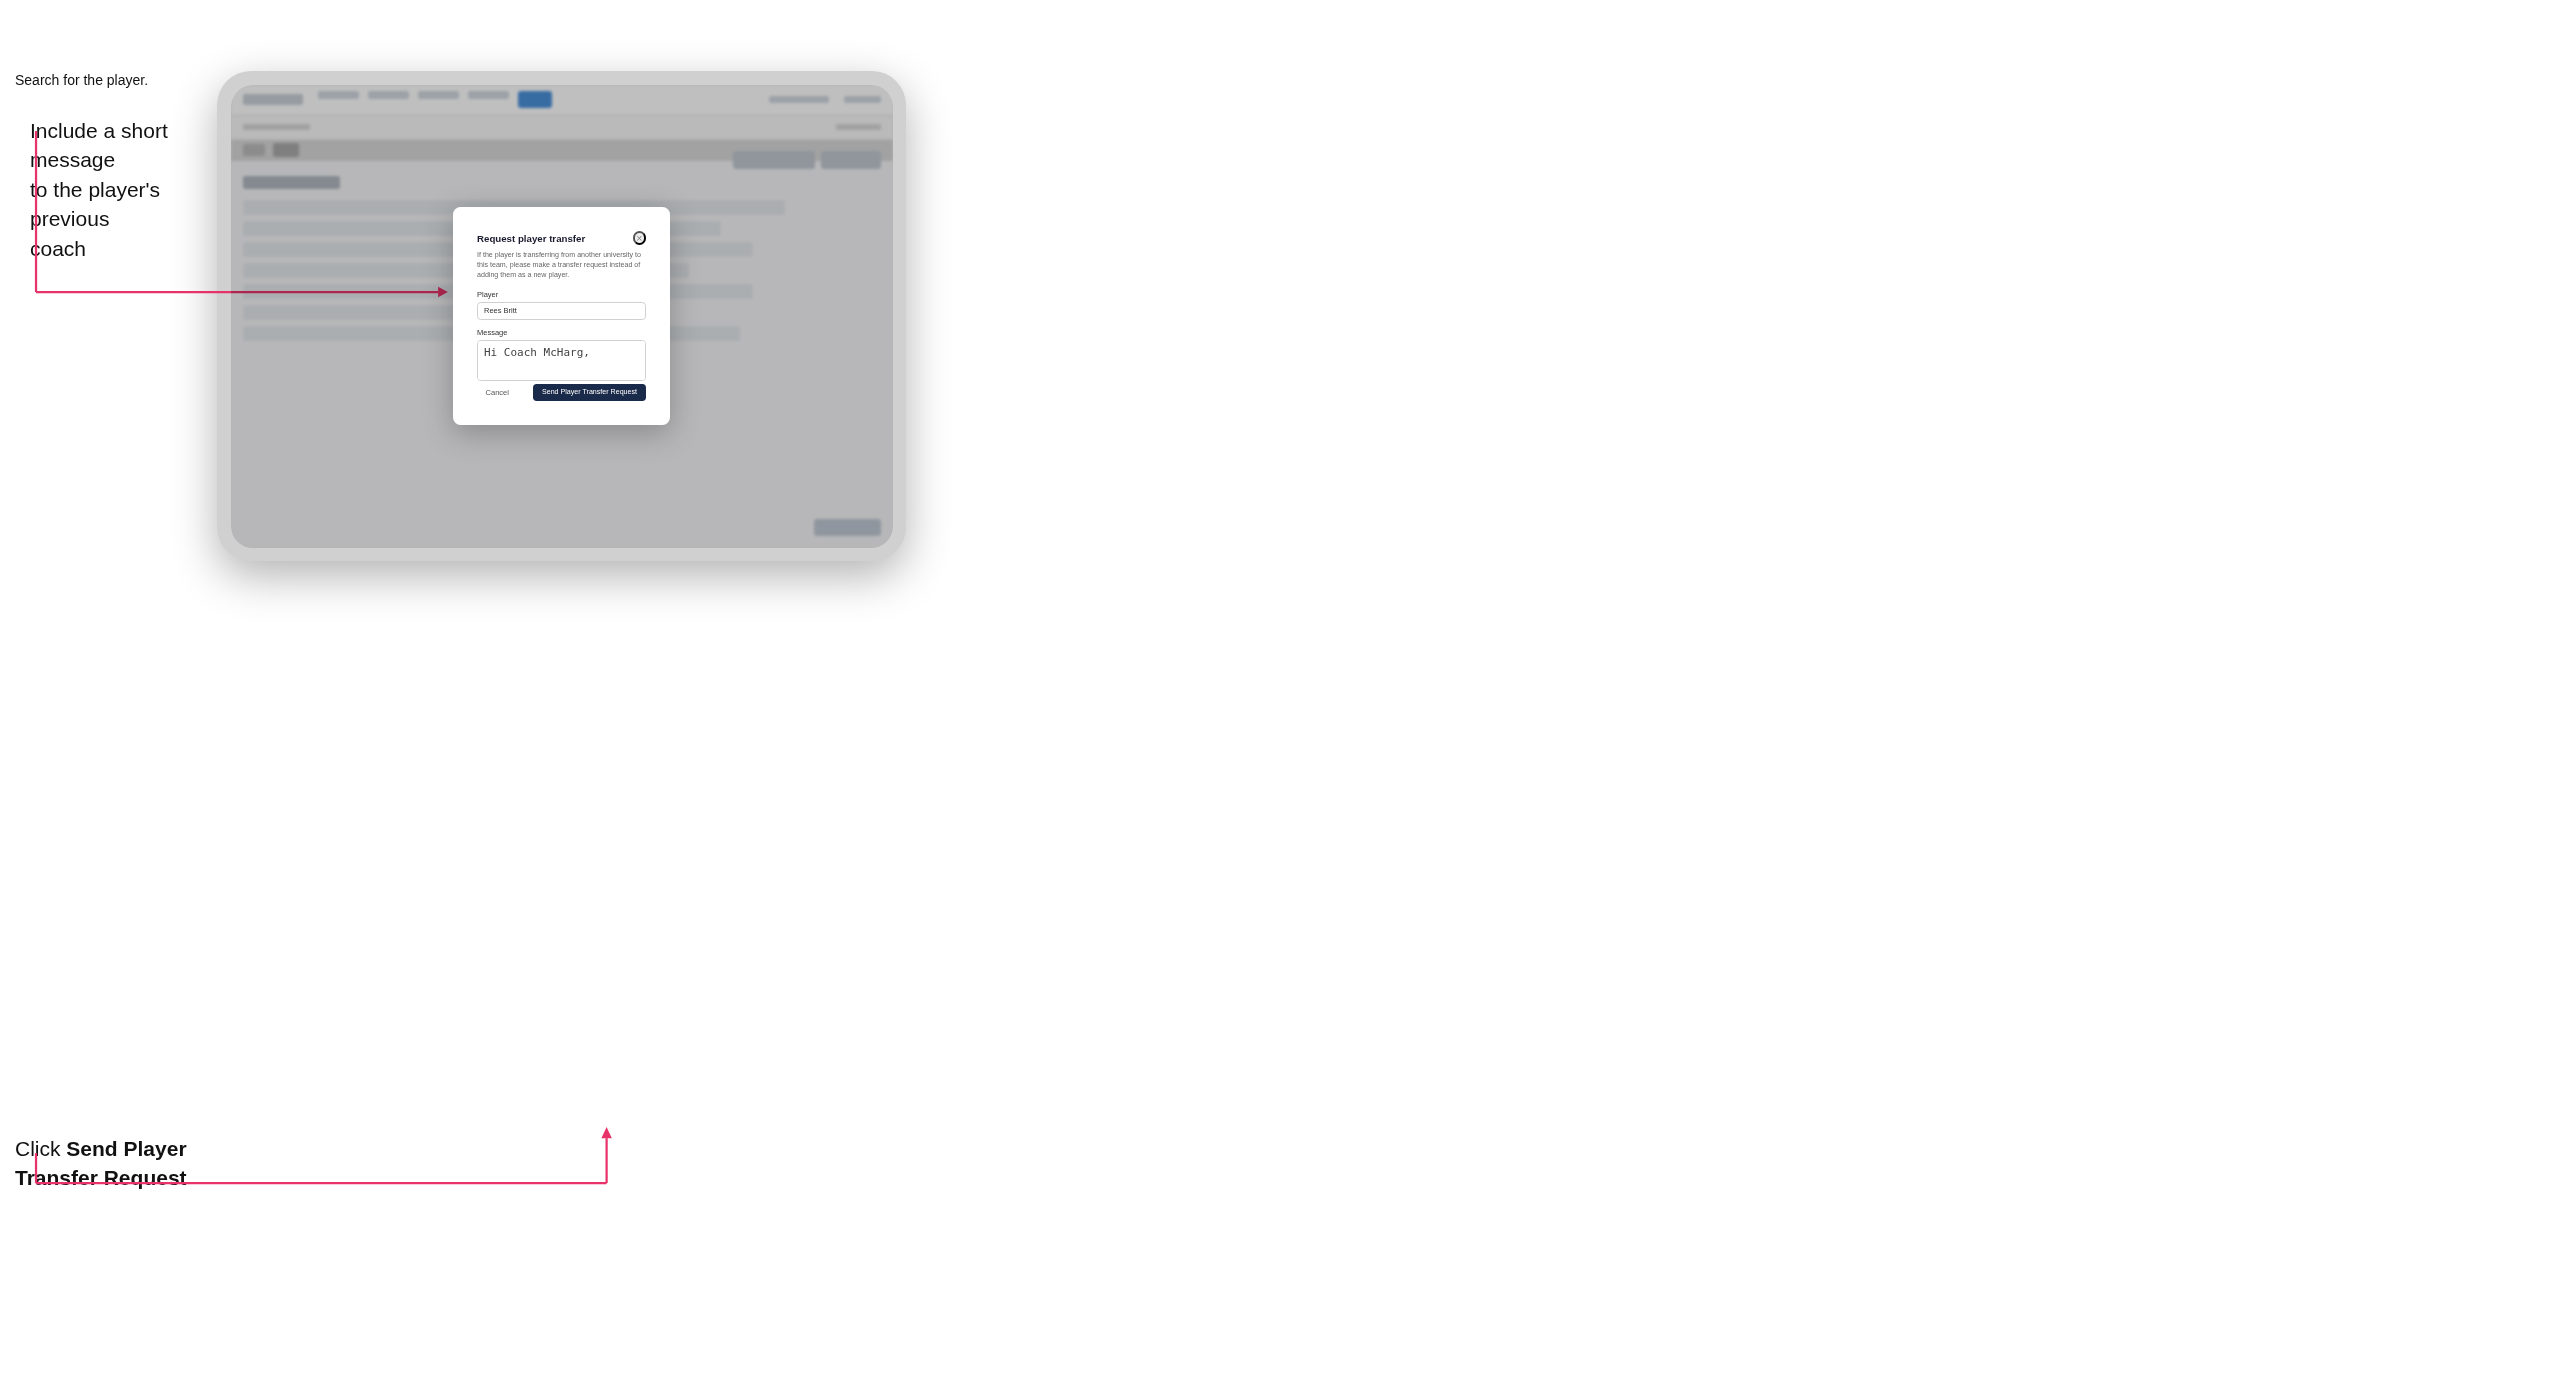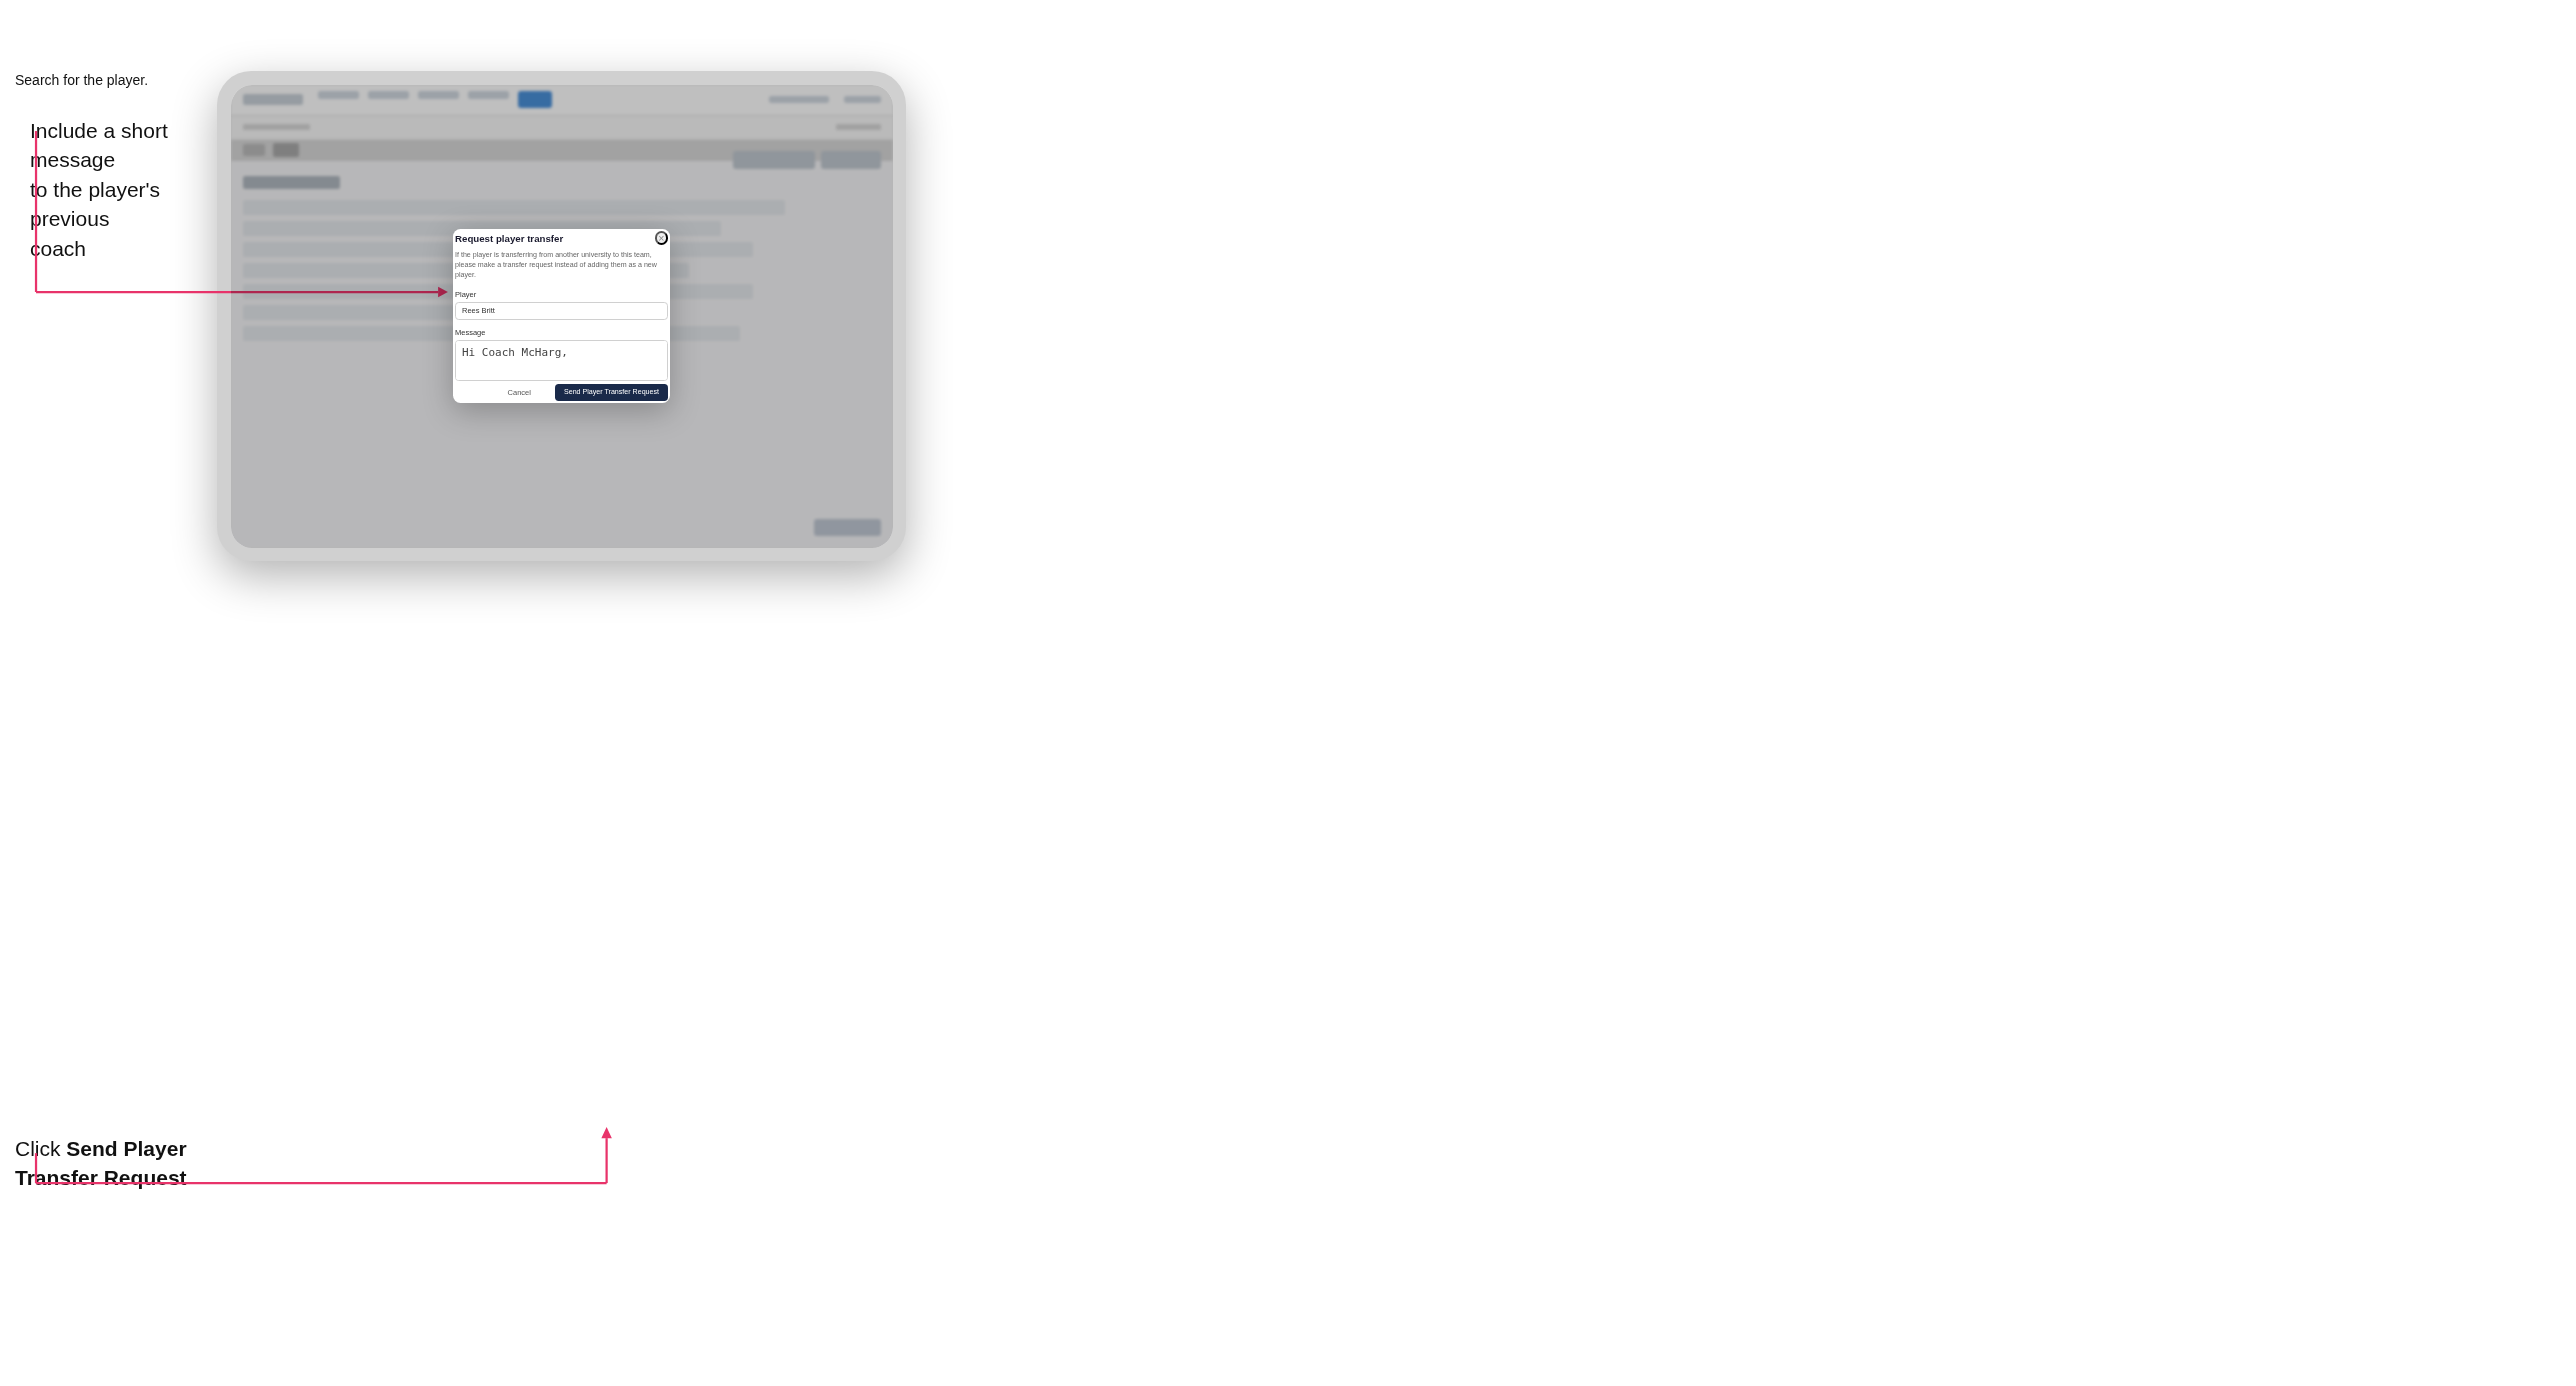--- a/index.html
+++ b/index.html
@@ -200,21 +200,21 @@
       align-items: center;
       justify-content: center;
       z-index: 10;
     }
 
     .modal {
       background: #ffffff;
       border-radius: 7.5px;
       width: 217px;
       box-shadow: 0 7.5px 30px rgba(0,0,0,0.25);
-      padding: 2px;
+      padding: 24px;
       position: relative;
     }
 
     .modal-header {
       display: flex;
       align-items: center;
       justify-content: space-between;
       margin-bottom: 6px;
     }
 

